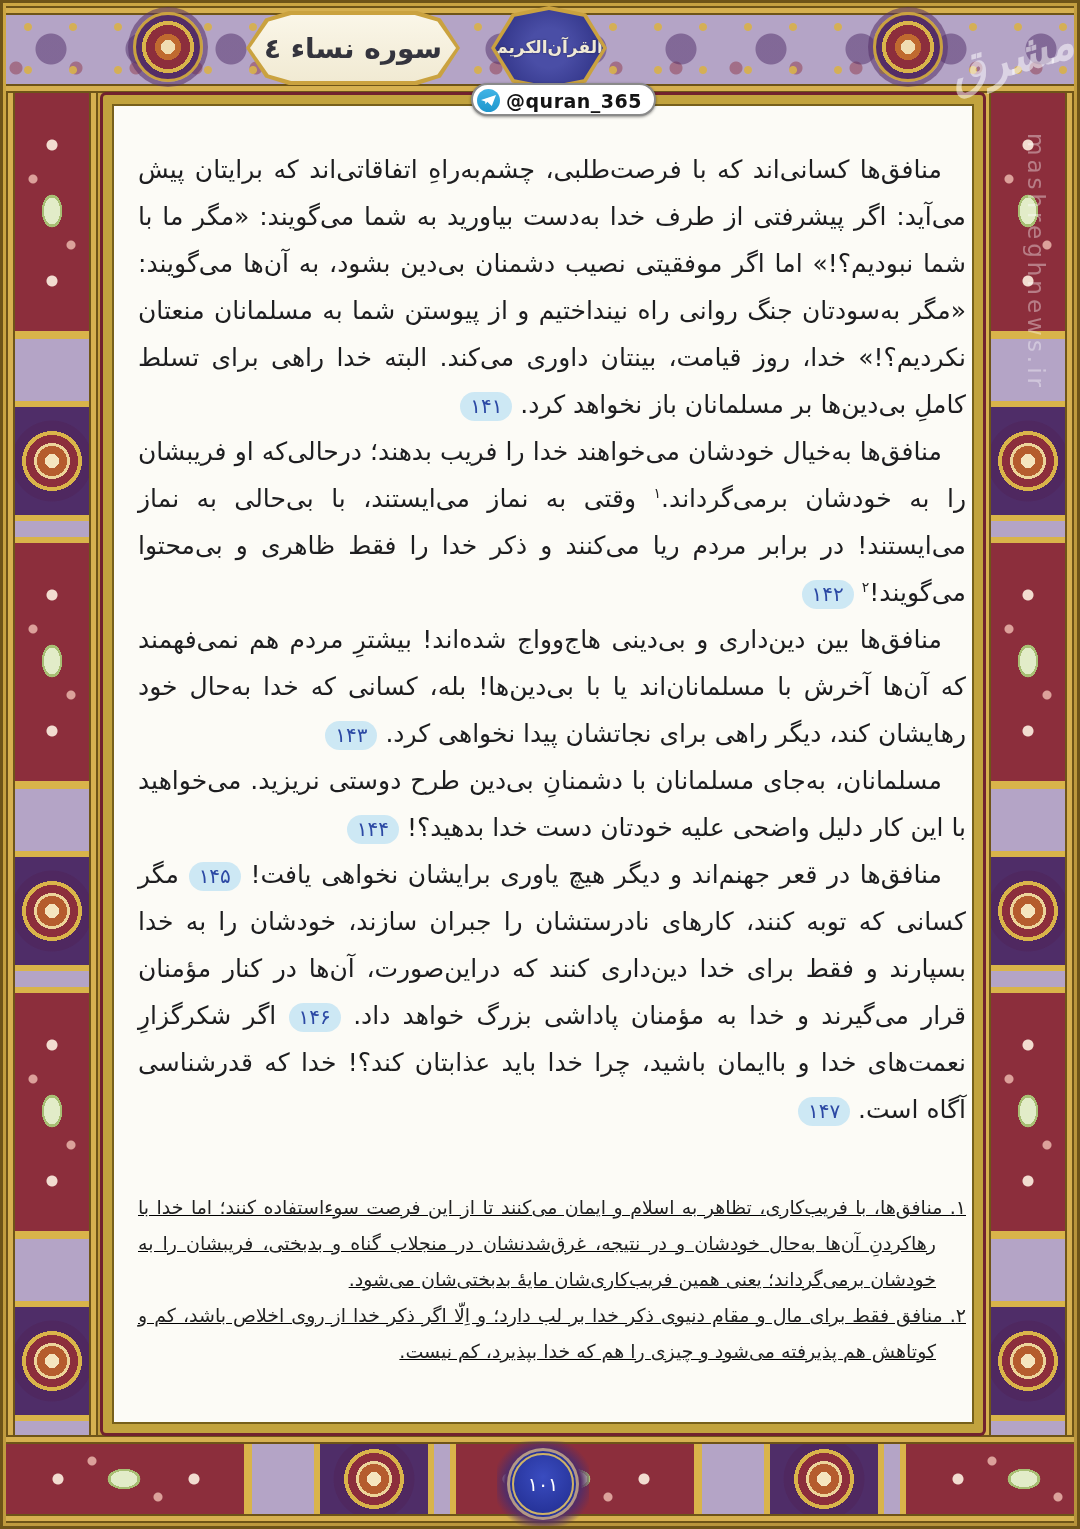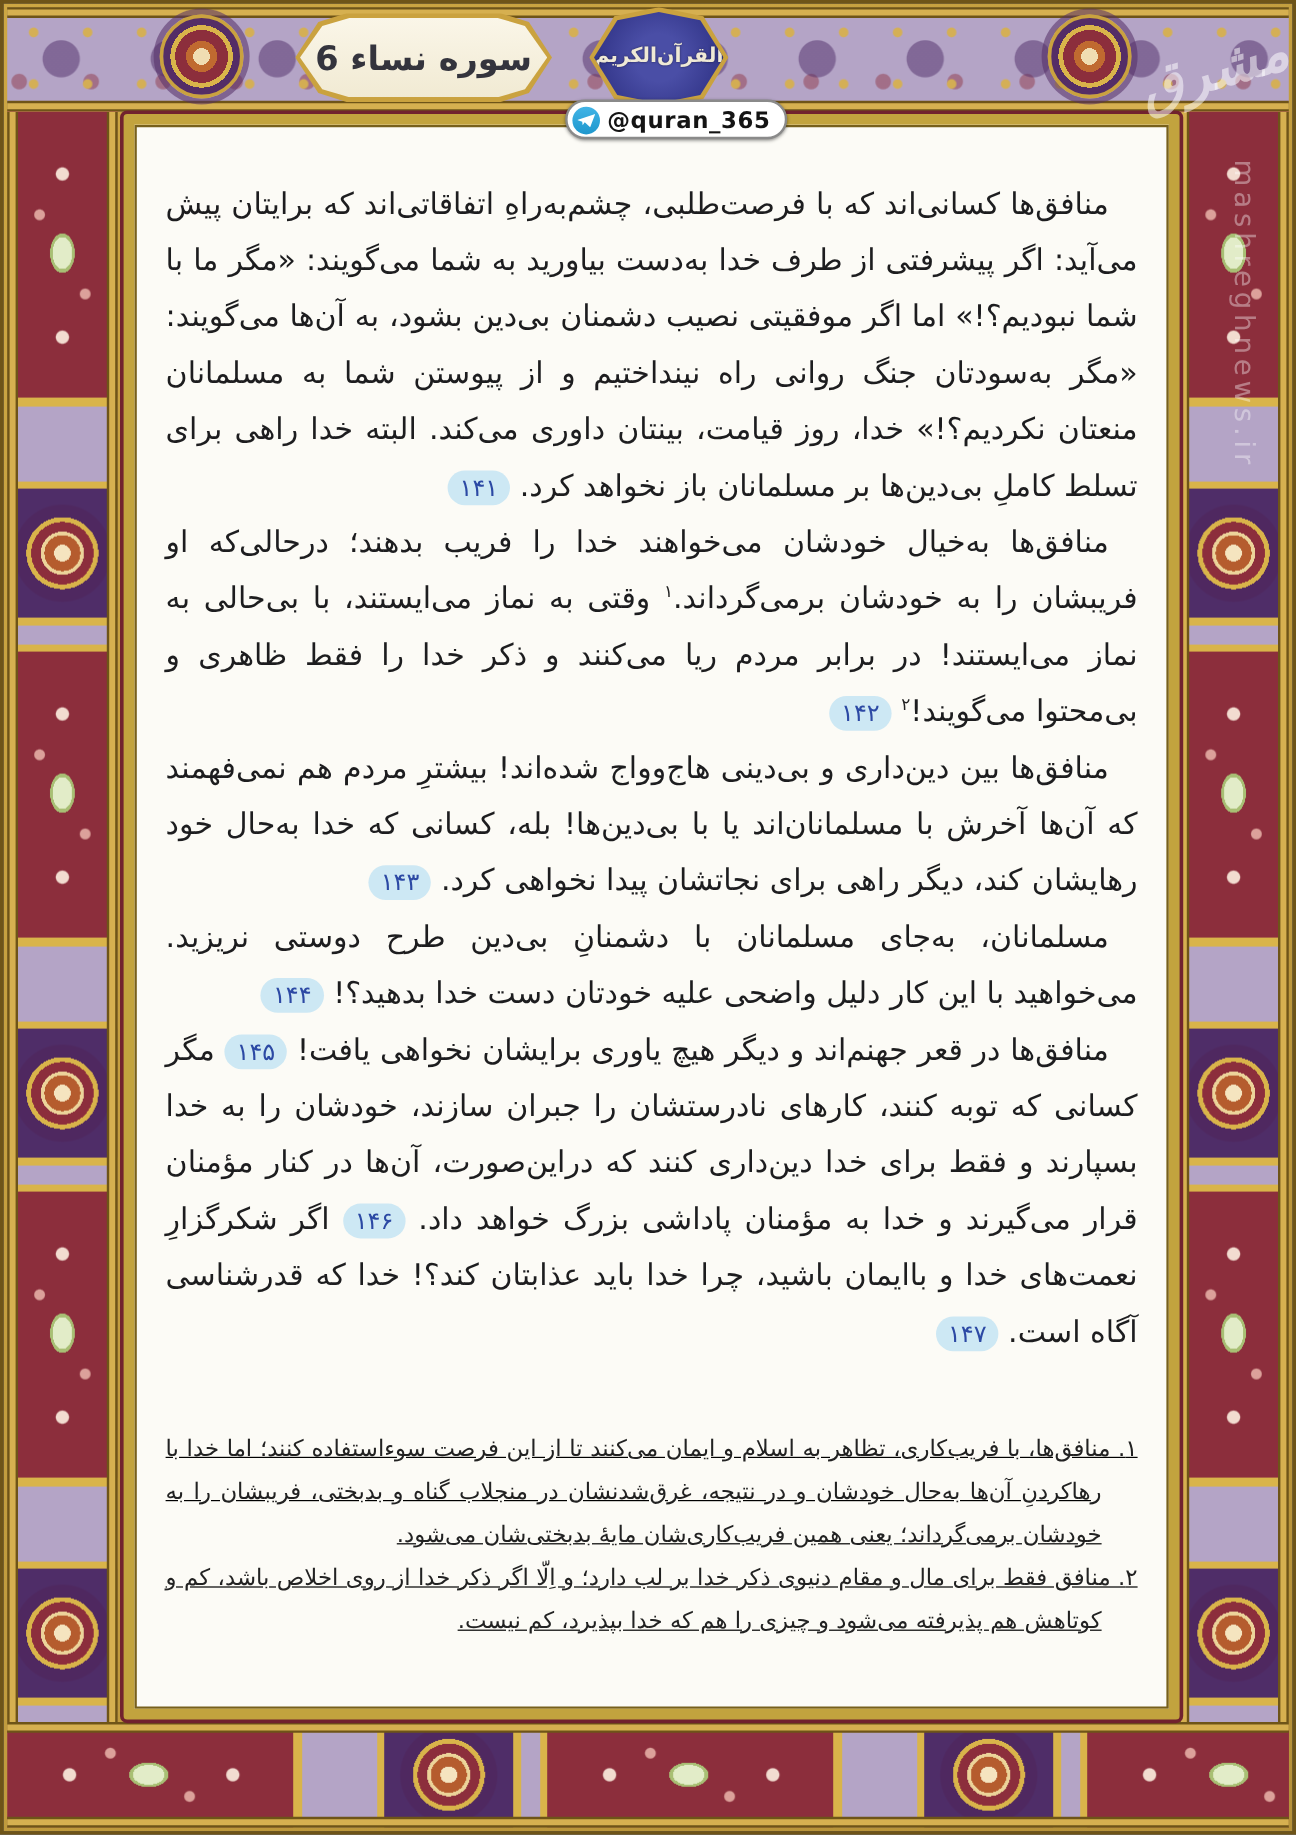--- a/index.html
+++ b/index.html
@@ -115,21 +115,21 @@
   .tg-label { font-size:19px; font-weight:bold; color:#141414; letter-spacing:.5px; }
 
   
   .content-frame {
     position:absolute; z-index:2; left:100px; top:92px; width:880px; height:1338px;
     background:#fcfbf6; border:9px solid #c2a33e; border-radius:3px;
     box-shadow:0 0 0 3px #71222e, inset 0 0 0 2px #77601c;
   }
   .content {
     height:100%; overflow:hidden; direction:rtl;
-    padding:42px 26px 0 26px; text-align:justify;
+    padding:42px 8px 0 26px; text-align:justify;
   }
   .para {
     font-size:25px; line-height:47px; color:#1d1d1f; text-indent:24px;
     font-kerning:normal;
   }
   .verse-num {
     display:inline-block; text-indent:0;
     background:#cde8f4; color:#2c49a4;
     border-radius:15px; padding:0 10px; font-size:20px; line-height:29px;
   }
@@ -169,21 +169,21 @@
   <div class="band band-top"></div>
   <div class="band band-bottom"></div>
   <div class="strip strip-left"></div>
   <div class="strip strip-right"></div>
 
   <div class="rosette rosette-left"></div>
   <div class="rosette rosette-right"></div>
 
   <div class="cartouche cartouche-surah">
     <div class="cartouche-inner">
-      <span>سوره نساء 6</span>
+      <span>سوره نساء ٤</span>
     </div>
   </div>
 
   <div class="emblem">
     <div class="emblem-inner">
       <span>القرآن</span>
       <span>الكريم</span>
     </div>
   </div>
 
@@ -202,17 +202,20 @@
           <p class="para"><span>مسلمانان، به‌جای مسلمانان با دشمنانِ بی‌دین طرح دوستی نریزید. می‌خواهید با این کار دلیل واضحی علیه خودتان دست خدا بدهید؟! </span><span class="verse-num">۱۴۴</span></p>
           <p class="para"><span>منافق‌ها در قعر جهنم‌اند و دیگر هیچ یاوری برایشان نخواهی یافت! </span><span class="verse-num">۱۴۵</span><span> مگر کسانی که توبه کنند، کارهای نادرستشان را جبران سازند، خودشان را به خدا بسپارند و فقط برای خدا دین‌داری کنند که دراین‌صورت، آن‌ها در کنار مؤمنان قرار می‌گیرند و خدا به مؤمنان پاداشی بزرگ خواهد داد. </span><span class="verse-num">۱۴۶</span><span> اگر شکرگزارِ نعمت‌های خدا و باایمان باشید، چرا خدا باید عذابتان کند؟! خدا که قدرشناسی آگاه است. </span><span class="verse-num">۱۴۷</span></p>
         </div>
       <div id="footnotes" class="footnotes">
           <p class="footnote">۱. منافق‌ها، با فریب‌کاری، تظاهر به اسلام و ایمان می‌کنند تا از این فرصت سوءاستفاده کنند؛ اما خدا با رهاکردنِ آن‌ها به‌حال خودشان و در نتیجه، غرق‌شدنشان در منجلاب گناه و بدبختی، فریبشان را به خودشان برمی‌گرداند؛ یعنی همین فریب‌کاری‌شان مایهٔ بدبختی‌شان می‌شود.</p>
           <p class="footnote">۲. منافق فقط برای مال و مقام دنیوی ذکر خدا بر لب دارد؛ و اِلّا اگر ذکر خدا از روی اخلاص باشد، کم و کوتاهش هم پذیرفته می‌شود و چیزی را هم که خدا بپذیرد، کم نیست.</p>
         </div>
     </div>
   </div>
 
+  <div class="pagenum-wrap">
+    <div class="pagenum">١٠١</div>
+  </div>
 
   <div class="wm wm-logo">مشرق</div>
   <div class="wm wm-url">mashreghnews.ir</div>
 
 </div>
 
 </body></html>

